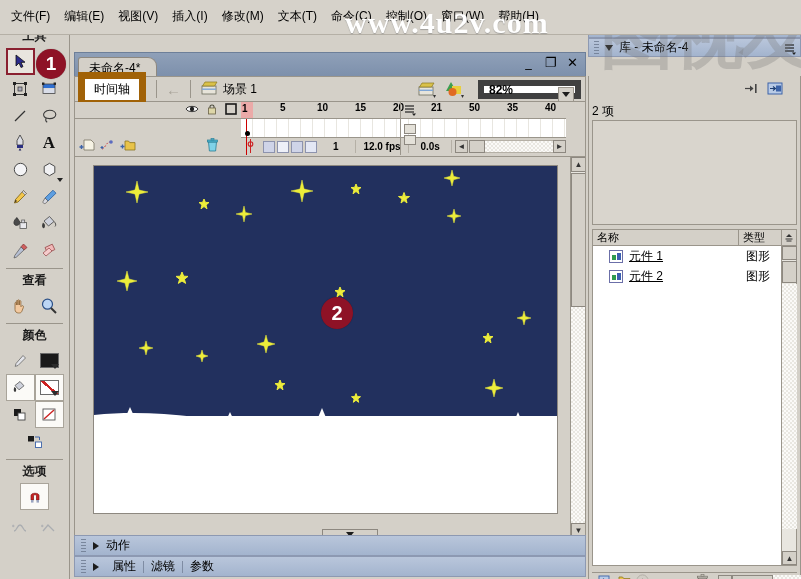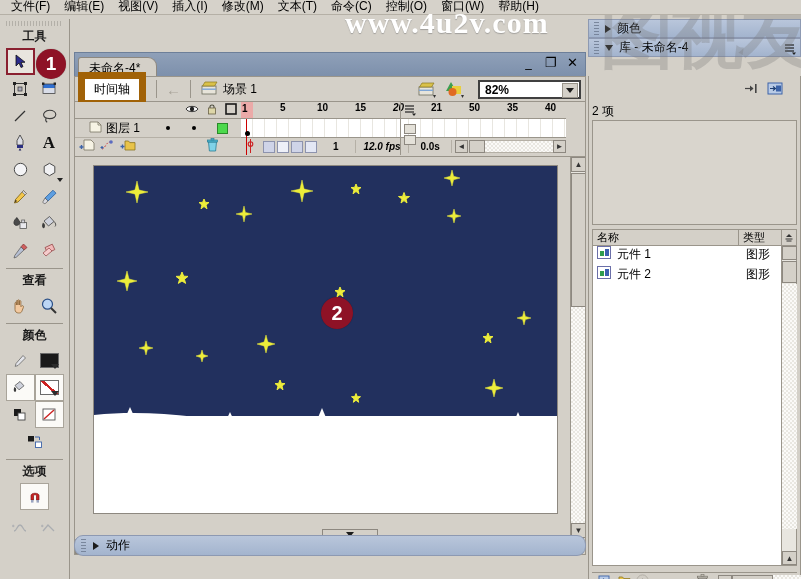--- a/index.html
+++ b/index.html
@@ -5,21 +5,21 @@
   * { box-sizing: border-box; margin:0; padding:0; }
   body {
     width:801px; height:579px; overflow:hidden;
     font-family:"Liberation Sans", sans-serif;
     font-size:12px; background:#d4d0c8; position:relative;
   }
   .app { position:absolute; inset:0; background:#d4d0c8; }
 
   
   .menubar {
-    position:absolute; left:0; top:0; width:801px; height:15px;
+    position:absolute; left:0; top:0; width:801px; height:35px;
     background:#d6d2ca; display:flex; align-items:center; padding-left:4px;
     border-bottom:1px solid #b5b0a6; z-index:5;
   }
   .menu-item { font-size:12px; color:#000; padding:1px 7px 2px 7px; white-space:nowrap; }
 
   
   .wm-url {
     position:absolute; left:345px; top:6px; z-index:30;
     font-family:"Liberation Serif", serif; font-size:30px; font-weight:bold;
     color:#ffffff; letter-spacing:1px; pointer-events:none;
@@ -92,21 +92,21 @@
   }
   .tlbtn {
     background:#ffffff; border:7px solid #a16207; padding:2px 9px;
     font-size:12px; color:#000; margin-right:4px;
   }
   .sepv { width:1px; height:18px; background:#9a958b; margin:0 6px; }
   .back-arrow { color:#a9a49a; font-size:15px; padding:0 3px;}
   .scene-lbl { font-size:12px; color:#000; margin-left:5px; }
   .zoombox {
     position:absolute; right:4px; top:3px; width:103px; height:19px;
-    background:#fff; border:2px solid #404040; display:flex; align-items:center;
+    background:#fff; border:6px solid #404040; display:flex; align-items:center;
   }
   .zoombox span { padding-left:5px; font-size:12px; font-weight:bold; }
   .zdrop { position:absolute; right:1px; top:1px; width:16px; height:15px;
     background:#d4d0c8; border:1px solid #9a958b; display:flex;align-items:center;justify-content:center;}
 
   
   .timeline {
     position:absolute; left:0; top:50px; width:512px; height:55px;
     background:#d4d0c8; border:1px solid #9a958b; border-top:none;
   }
@@ -194,21 +194,21 @@
   .libsel .zdrop { right:1px; top:1px;}
   .libcount { position:absolute; left:3px; top:27px; font-size:12px; color:#000;}
   .preview { position:absolute; left:3px; top:44px; width:205px; height:105px;
      background:#d9d5cd; border:1px solid #9a958b;}
   .libhead { position:absolute; left:3px; top:153px; width:205px; height:17px;
      background:#14532d; display:flex; align-items:center; font-size:11px;}
   .colh { border:1px solid #9a958b; border-right:none; height:17px; display:flex; align-items:center;
      padding-left:4px; background:#d4d0c8;}
   .libitems { position:absolute; left:3px; top:170px; width:205px; height:320px; background:#fff;
      border:1px solid #9a958b; border-top:none;}
-  .librow { height:20px; display:flex; align-items:flex-start; font-size:12px; padding-left:4px; }
+  .librow { height:20px; display:flex; align-items:center; font-size:12px; padding-left:16px;text-decoration:underline; }
   .symicon { width:14px;height:13px; background:#fff; border:1px solid #6b6fa8; position:relative;
      margin-right:6px; }
   .symicon::before { content:""; position:absolute; left:2px;bottom:2px;width:4px;height:5px;background:#2e9b4e;}
   .symicon::after  { content:""; position:absolute; left:7px;bottom:2px;width:4px;height:7px;background:#3b5fb0;}
   .libtype { position:absolute; right:26px; font-size:12px; }
   .libfoot { position:absolute; left:3px; bottom:6px; width:205px; height:19px;
      display:flex; align-items:center; gap:5px; padding-left:3px; border-top:1px solid #9a958b;}
 </style>
 </head>
 <body>
@@ -501,32 +501,20 @@
                 <path d="M3 5 L3 3.4 C3 1.6 7 1.6 7 3.4 L7 5" fill="none" stroke="#4a4a3a" stroke-width="1.1"></path>
                 <rect x="1.5" y="5" width="7" height="6" fill="#ddd6a8" stroke="#6a6248" stroke-width=".8"></rect>
               </svg>
           </span>
           <span>
             <svg width="12" height="12" viewBox="0 0 12 12">
                 <rect x="1" y="1" width="10" height="10" fill="none" stroke="#1a1a1a" stroke-width="1.6"></rect>
               </svg>
           </span>
         </div>
-        <div class="layerrow">
-          <span>
-            <svg width="13" height="12" viewBox="0 0 13 12">
-                <path d="M1 1 L9 1 L12 4 L12 11 L1 11 Z" fill="#f6f3e4" stroke="#7a7562" stroke-width=".8"></path>
-                <path d="M9 1 L9 4 L12 4" fill="none" stroke="#7a7562" stroke-width=".8"></path>
-              </svg>
-          </span>
-          <span class="layername">图层 1</span>
-          <span class="dot" style="margin-left:26px;"></span>
-          <span class="dot" style="margin-left:22px;"></span>
-          <span class="greensw" style="margin-left:21px;"></span>
-        </div>
         <div class="layerbtns">
           <span>
             <svg width="17" height="13" viewBox="0 0 17 13">
                 <path d="M5 1 L12 1 L15 4 L15 11 L5 11 Z" fill="#f6f3e4" stroke="#7a7562" stroke-width=".8"></path>
                 <path d="M1 6 L1 10 M-1 8 L3 8" stroke="#3c63a8" stroke-width="1.4" transform="translate(1.5,0)"></path>
               </svg>
           </span>
           <span>
             <svg width="16" height="13" viewBox="0 0 16 13">
                 <path d="M2 10 C5 10 6 3 10 3" fill="none" stroke="#cc4444" stroke-width="1" stroke-dasharray="1.8 1.6"></path>
@@ -550,21 +538,21 @@
         </div>
       </div>
 
       <div class="tl-frames">
         <div class="ruler">
           <div class="playhead"></div>
           <div class="ph-num">1</div>
           <div class="tick" style="left:39px;">5</div>
           <div class="tick" style="left:76px;">10</div>
           <div class="tick" style="left:114px;">15</div>
-          <div class="tick" style="left:152px;font-style:italic;">20</div>
+          <div class="tick" style="left:152px;">20</div>
           <div class="tick" style="left:190px;">21</div>
           <div class="tick" style="left:228px;">50</div>
           <div class="tick" style="left:266px;">35</div>
           <div class="tick" style="left:304px;">40</div>
         </div>
         <div class="framestrip">
           <div class="ph-line"></div>
           <div class="kf-dot"></div>
         </div>
         <div class="tl-status">
@@ -574,21 +562,21 @@
                 <circle cx="4.5" cy="5" r="2.3" fill="none" stroke="#cc2222" stroke-width="1.1"></circle>
               </svg>
           </span>
           <span class="onion">
             <span class="onionbtn"></span>
             <span class="onionbtn" style="background:#eef0f8;"></span>
             <span class="onionbtn"></span>
             <span class="onionbtn" style="background:#e3e7f4;"></span>
           </span>
           <span class="st-cell" style="width:44px;">1</span>
-          <span class="st-cell" style="width:60px;font-style:italic;">12.0 fps</span>
+          <span class="st-cell" style="width:60px;">12.0 fps</span>
           <span class="st-cell" style="width:48px;">0.0s</span>
           <span style="display:flex;align-items:center;margin-left:3px;">
             <span class="sbtn" style="width:13px;height:13px;">◄</span>
             <span style="width:16px;height:13px;background:#d4d0c8;border:1px solid #8d8880;margin-left:1px;"></span>
             <span class="checker" style="width:68px;height:13px;display:inline-block;border-top:1px solid #b5b0a6;border-bottom:1px solid #b5b0a6;"></span>
             <span class="sbtn" style="width:13px;height:13px;">►</span>
           </span>
         </div>
       </div>
       <div class="tl-right">
@@ -726,26 +714,35 @@
       </div>
     </div>
   </div>
 
   <div class="marker" id="marker2">2</div>
 
   <div style="position:absolute;left:322px;top:529px;width:56px;height:10px;background:#d4d0c8;border:1px solid #8d8880;display:flex;align-items:center;justify-content:center;">
     <i class="tri-down" style="border-top-width:5px;"></i>
   </div>
 
-  <div class="pnlbar" style="left:74px; top:535px; width:512px;border-radius:9px;">
+  <div class="pnlbar" style="left:74px; top:535px; width:512px;">
     <span class="grip"></span>
     <span class="tri"></span>
     <span class="pnl-lbl">动作</span>
   </div>
 
+  <div class="pnlbar" style="left:74px; top:556px; width:512px;">
+    <span class="grip"></span>
+    <span class="tri"></span>
+    <span class="pnl-lbl" style="margin-left:6px;">属性</span>
+    <span class="tabsep"></span>
+    <span class="pnl-lbl">滤镜</span>
+    <span class="tabsep"></span>
+    <span class="pnl-lbl">参数</span>
+  </div>
 
   <div class="rdock">
 
     <div class="rbar" style="top:0;">
       <span class="grip"></span>
       <span class="tri"></span>
       <span class="pnl-lbl">颜色</span>
     </div>
 
     <div class="rbar" style="top:19px;">

